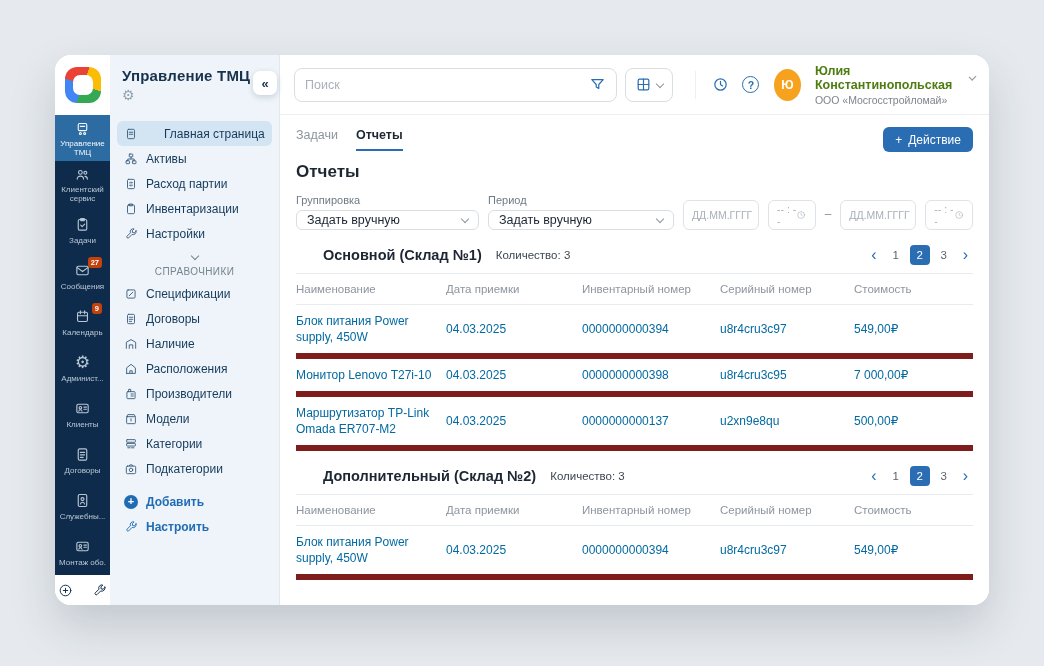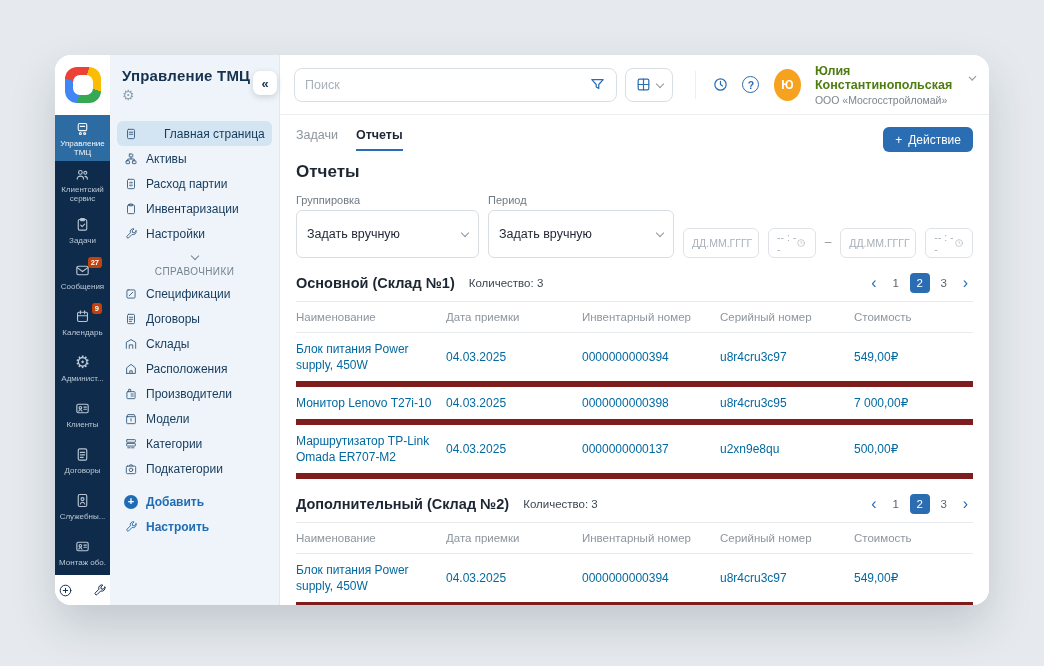--- a/index.html
+++ b/index.html
@@ -91,30 +91,30 @@
   .action-btn { margin-left:auto; background:#2a6db3; color:#fff; border:none; border-radius:6px;
     height:25px; padding:0 12px; font-size:12px; display:flex; align-items:center; gap:6px;
     cursor:pointer; font-family:inherit; }
   .page-title { font-size:17px; font-weight:bold; color:#1d2733; margin:10px 0 12px; }
   .rtabs { display:flex; border-bottom:1px solid #e3e7ea; }
   .rtab { font-size:12px; color:#1f6cb5; padding:6px 11px 7px; cursor:pointer; }
   .rtab.active { background:#fff; border:1px solid #dde2e7; border-bottom:1px solid #fff;
     margin-bottom:-1px; color:#1d2733; border-radius:2px 2px 0 0; }
   .filters { display:flex; gap:9px; margin-top:12px; align-items:flex-end; }
   .fgroup .flabel { font-size:11px; color:#6f7a85; margin-bottom:4px; }
-  .selectbox { height:48px; border:1px solid #d9dee3; border-radius:6px; display:flex; align-items:center;
+  .selectbox { height:20px; border:1px solid #d9dee3; border-radius:6px; display:flex; align-items:center;
     justify-content:space-between; padding:0 10px; font-size:12.5px; color:#1d2733; cursor:pointer; background:#fff; }
   .w-grouping { width:183px; } .w-period { width:186px; }
   .dtbox { height:30px; border:1px solid #dfe3e8; border-radius:6px; display:flex; align-items:center;
     justify-content:space-between; padding:0 8px; font-size:10.5px; color:#a8b0b9; cursor:pointer; background:#fff; }
   .w-date { width:76px; } .w-time { width:56px; }
   .dic { width:12px; height:12px; stroke:#a8b0b9; fill:none; stroke-width:1.4; stroke-linecap:round; }
   .dash { color:#8d959e; font-size:12px; padding-bottom:9px; }
   .section-head { display:flex; align-items:center; margin-top:15px; }
-  .section-title { font-size:14.5px; font-weight:bold; color:#1d2733; }
+  .section-title { font-size:14.5px; font-weight:bold; color:#1d2733;margin-left:27px; }
   .section-count { font-size:11.5px; color:#3d4752; margin-left:14px; }
   .pagination { margin-left:auto; display:flex; align-items:center; gap:4px; }
   .pg-chev { color:#2a6db3; font-size:16px; line-height:1; padding:0 5px; cursor:pointer; }
   .pg-num { min-width:20px; height:20px; display:grid; place-items:center; font-size:11.5px;
     color:#5b6570; border-radius:4px; cursor:pointer; }
   .pg-num.active { background:#2a6db3; color:#fff; }
   .grid-cols { display:grid; grid-template-columns:150px 136px 138px 134px 1fr; }
   .thead { margin-top:8px; padding:9px 0; border-top:1px solid #e8ebee; border-bottom:1px solid #e8ebee;
     color:#8d959e; font-size:11.5px; }
   .thead > div { padding-right:10px; }
@@ -301,21 +301,21 @@
             <rect x="6" y="4" width="12" height="16" rx="2"></rect>
             <path d="M9 9h6M9 12.5h6M9 16h4"></path>
           </svg>
         <span>Договоры</span>
       </div>
       <div class="menu-item">
         <svg class="mic" viewBox="0 0 24 24">
             <path d="M4 19.5V9l8-4.5L20 9v10.5"></path>
             <path d="M9 19.5v-6h6v6"></path>
           </svg>
-        <span>Склады</span>
+        <span>Наличие</span>
       </div>
       <div class="menu-item">
         <svg class="mic" viewBox="0 0 24 24">
             <path d="M4.5 19.5V10L12 4l7.5 6v9.5h-15z"></path>
             <path d="M10 19.5v-4.5h4v4.5"></path>
           </svg>
         <span>Расположения</span>
       </div>
       <div class="menu-item">
         <svg class="mic" viewBox="0 0 24 24">

